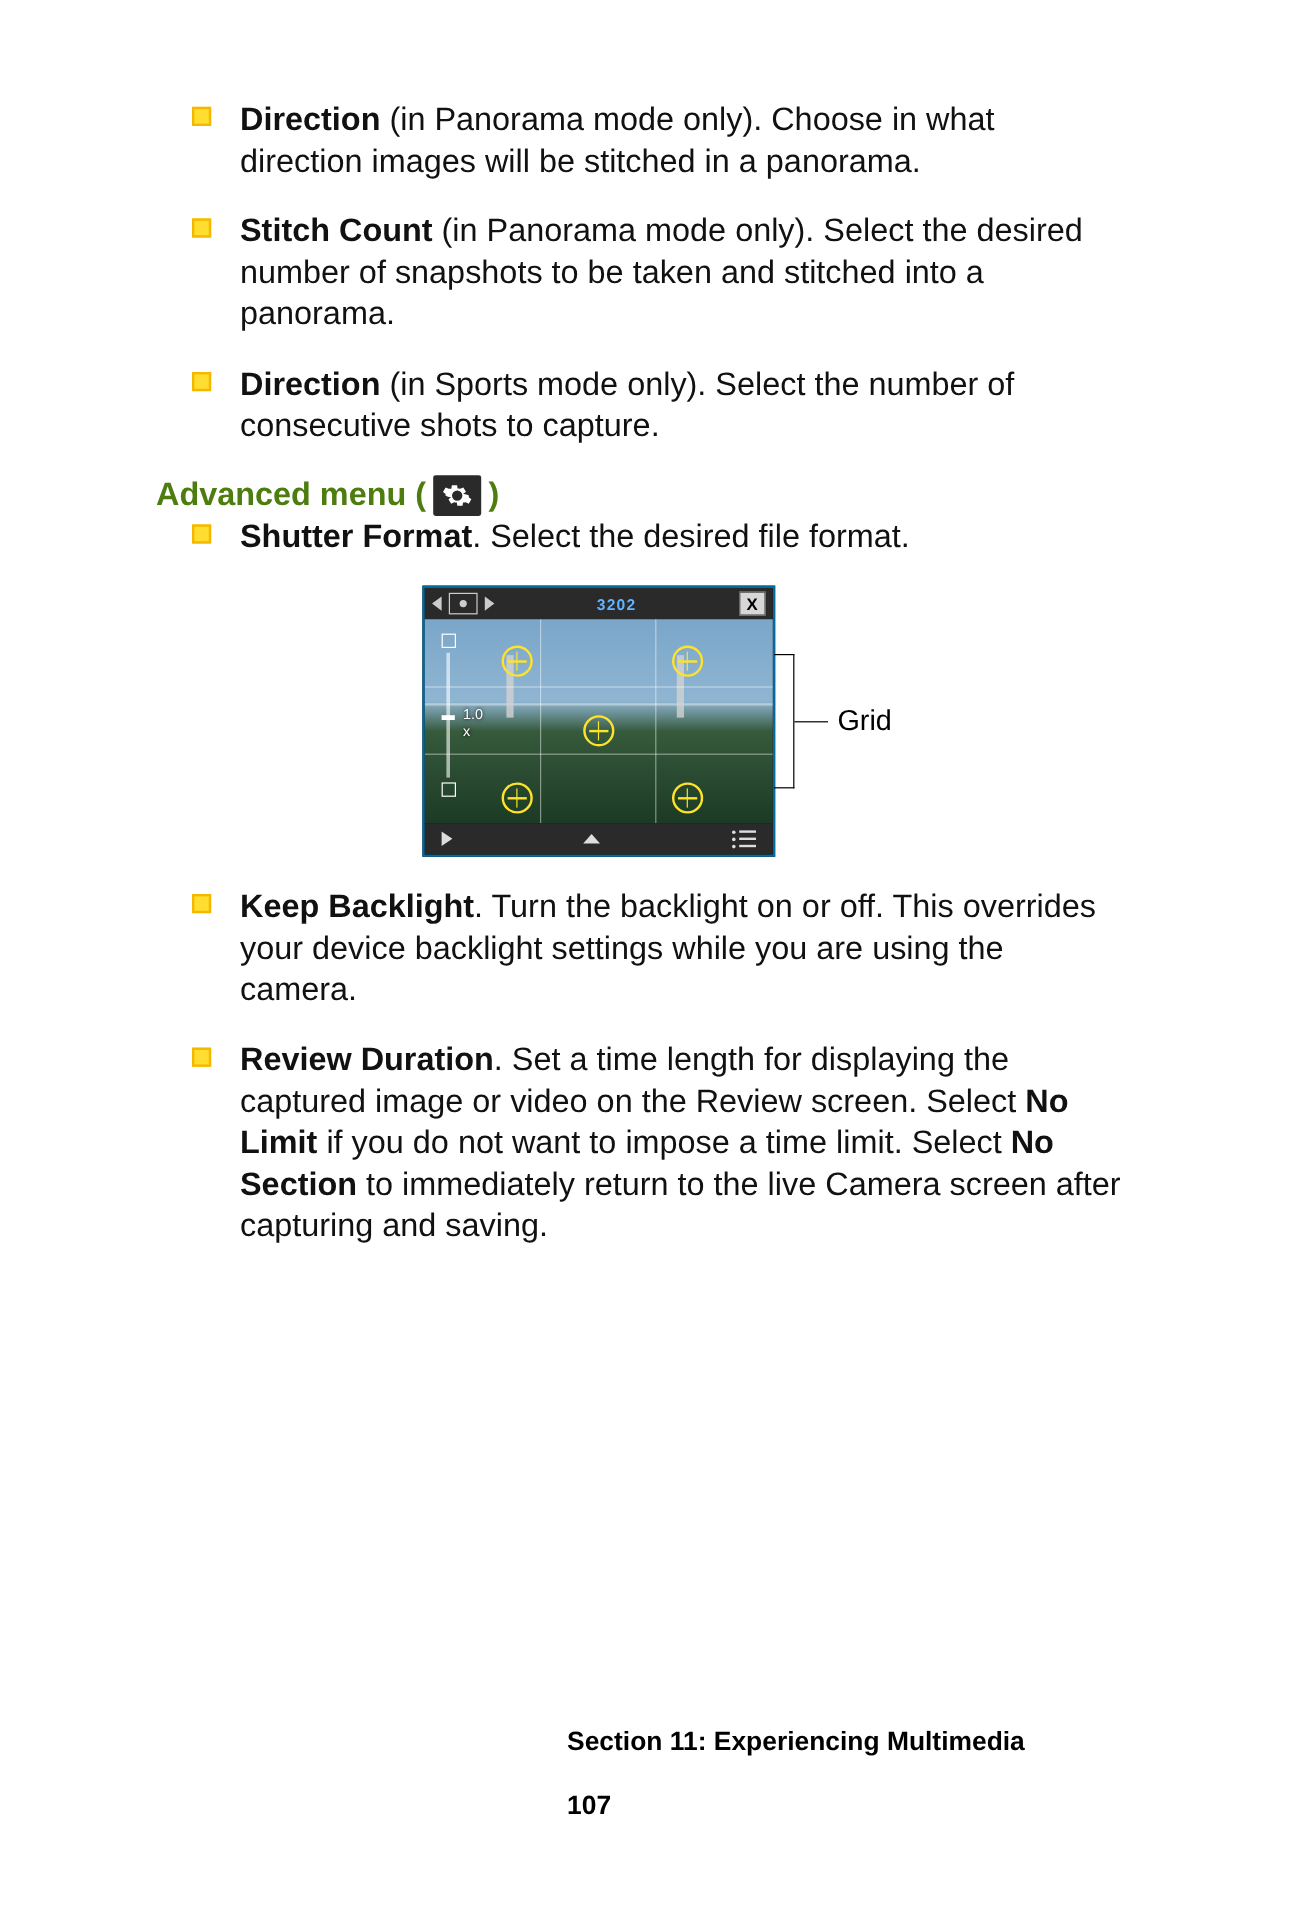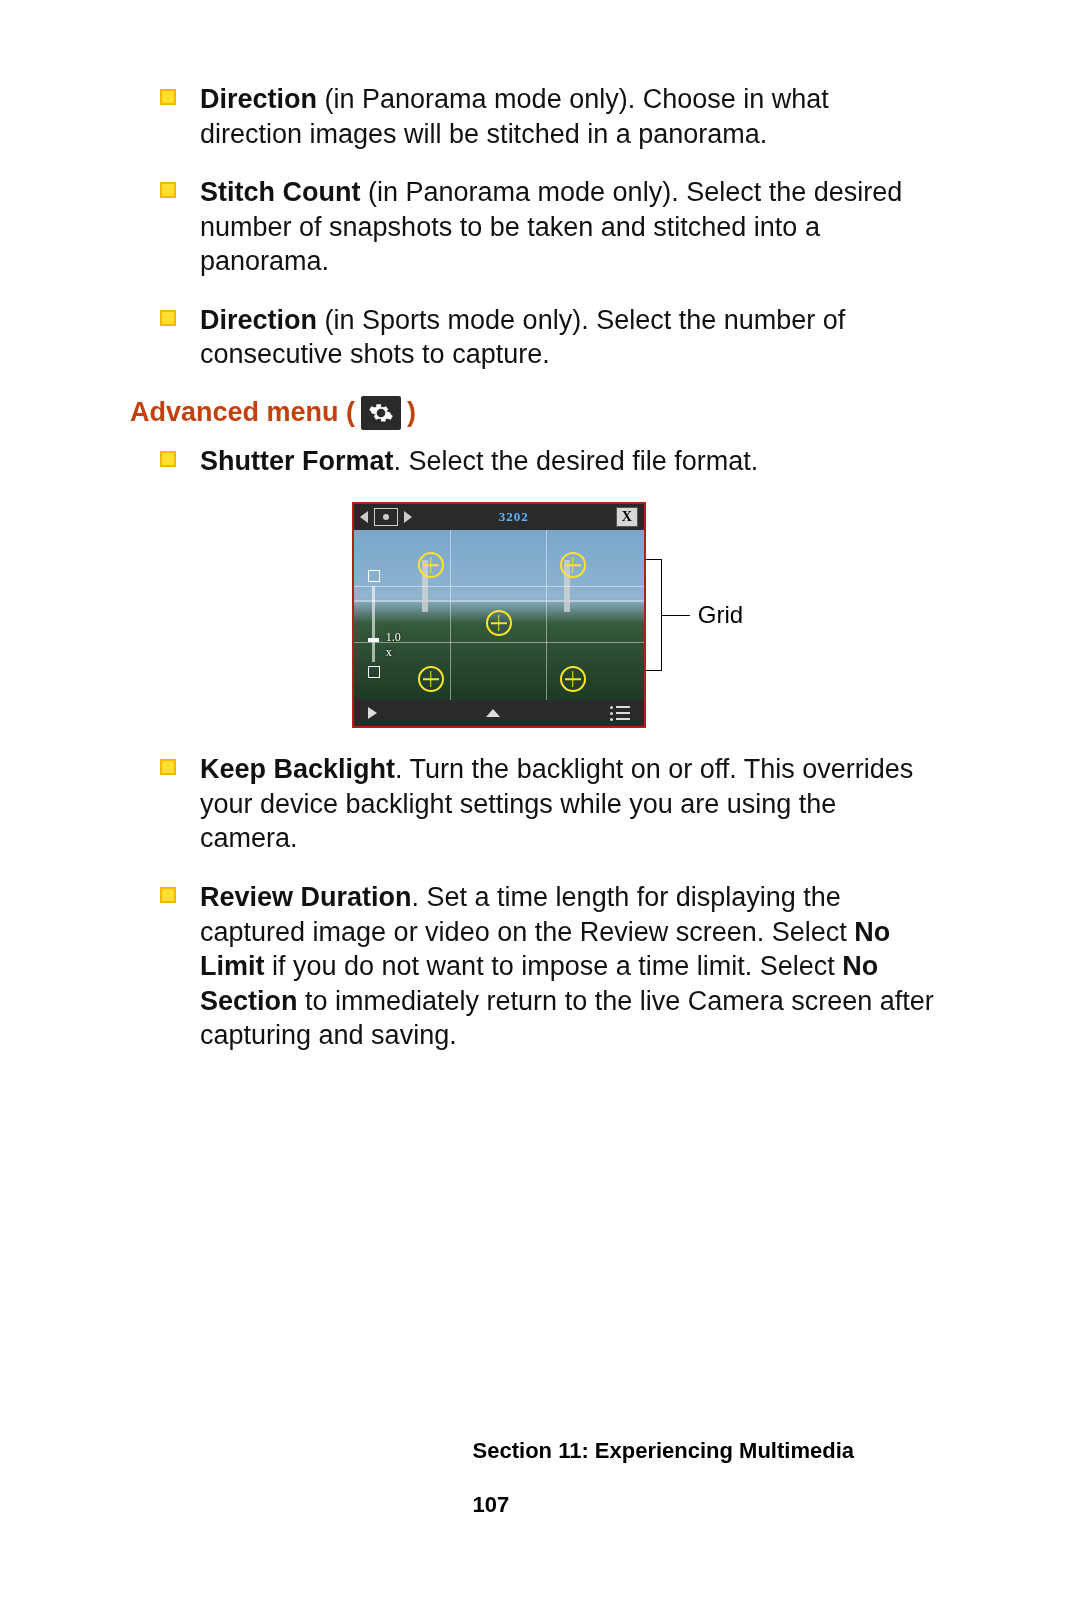--- a/index.html
+++ b/index.html
@@ -39,22 +39,22 @@
     font-size: 27px;
     line-height: 1.28;
     color: #111;
   }
   .bullet-text b { font-weight: 700; }
   .section-title {
     display: flex;
     align-items: center;
     font-size: 27px;
     font-weight: 700;
-    color: #c2410c;
-    margin: 22px 0 14px -30px;
+    color: #4d7c0f;
+    margin: 22px 0 0 -30px;
   }
   .gear-chip {
     display: inline-flex;
     align-items: center;
     justify-content: center;
     width: 40px;
     height: 34px;
     background: #2a2a2a;
     color: #fff;
     margin: 0 6px;
@@ -62,23 +62,22 @@
   }
   .gear-chip svg { width: 26px; height: 26px; }
   .figure-row {
     display: flex;
     align-items: center;
     justify-content: center;
     margin: 6px 0 24px 0;
   }
   .camera {
     width: 290px;
-    border: 2px solid #b91c1c;
+    border: 2px solid #0369a1;
     background: #000;
-    font-family: Liberation Serif, serif;
   }
   .cam-top {
     height: 26px;
     background: #2a2a2a;
     display: flex;
     align-items: center;
     padding: 0 6px;
     gap: 8px;
     color: #ddd;
     font-size: 14px;
@@ -112,21 +111,21 @@
   }
   .target::before, .target::after {
     content:""; position:absolute; background:#ffe32b;
   }
   .target::before { left:50%; top:3px; bottom:3px; width:1.5px; transform:translateX(-50%); }
   .target::after  { top:50%; left:3px; right:3px; height:1.5px; transform:translateY(-50%); }
   .t-a { left:64px; top:22px; } .t-b { left:206px; top:22px; }
   .t-c { left:132px; top:80px; }
   .t-d { left:64px; top:136px; } .t-e { left:206px; top:136px; }
   .zoombar {
-    position:absolute; left:12px; top:40px; bottom:22px; width:16px;
+    position:absolute; left:12px; top:12px; bottom:22px; width:16px;
     display:flex; flex-direction:column; align-items:center; color:#fff; font-size:11px;
   }
   .zoombar .end { width:10px;height:10px;border:1px solid #fff; }
   .zoombar .track { flex:1; width:3px; background:rgba(255,255,255,.6); margin:4px 0; position:relative; }
   .zoombar .track .thumb { position:absolute; left:-4px; top:52px; width:11px; height:4px; background:#fff; }
   .zoombar .zx { position:absolute; left:20px; top:60px; font-size:12px; text-shadow:0 0 3px #000; }
   .cam-bot {
     height: 26px; background:#2a2a2a; display:flex; align-items:center; justify-content:space-between; padding:0 14px;
   }
   .cam-bot .play { width:0;height:0;border-top:6px solid transparent;border-bottom:6px solid transparent;border-left:9px solid #ddd; }

